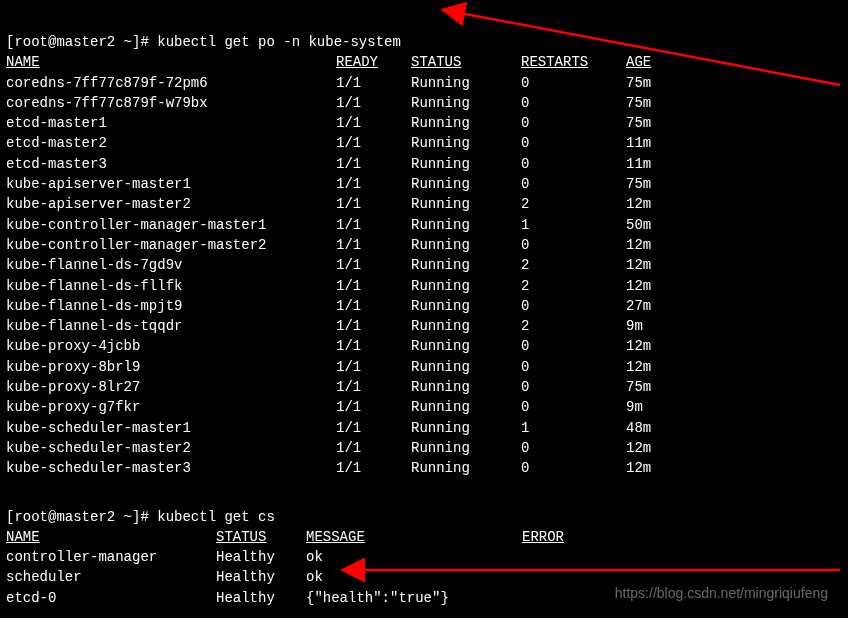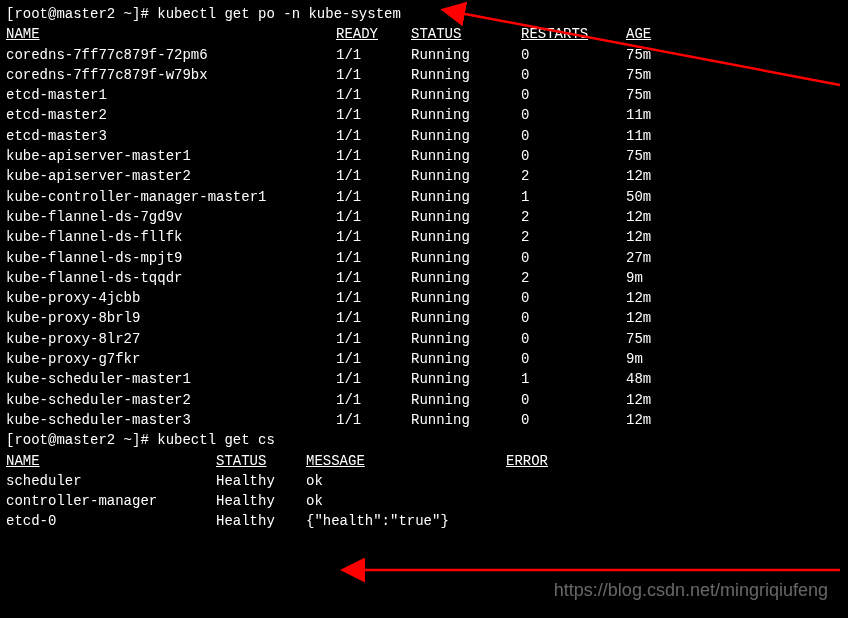--- a/index.html
+++ b/index.html
@@ -14,20 +14,21 @@
       font-size: 14px;
       line-height: 1.45;
       width: 848px;
       height: 618px;
       overflow: hidden;
       position: relative;
       padding: 4px 6px;
     }
     .prompt {
       color: #fff;
+      margin-top: 28px;
     }
     .table1 {
       display: table;
       width: 100%;
     }
     .row {
       display: table-row;
     }
     .cell {
       display: table-cell;
@@ -41,33 +42,33 @@
     .col-ready { width: 75px; }
     .col-status { width: 110px; }
     .col-restarts { width: 105px; }
     .col-age { }
     
     .table2 {
       display: table;
     }
     .col2-name { width: 210px; }
     .col2-status { width: 90px; }
-    .col2-message { width: 200px; }
+    .col2-message { width: 216px; }
     .col2-error { }
     
     .arrow-svg {
       position: absolute;
       pointer-events: none;
     }
     .watermark {
       position: absolute;
       bottom: 15px;
       right: 20px;
       color: rgba(255,255,255,0.4);
-      font-size: 18px;
+      font-size: 14px;
       font-family: Arial, sans-serif;
       margin-left: 28px;
     }
   </style>
 </head>
 <body>
 
 <div class="prompt">
   <span>[root@master2 ~]#</span>
   <span> </span>
@@ -133,20 +134,27 @@
       <span class="cell col-age">12m</span>
     </div>
     <div class="row">
       <span class="cell col-name">kube-controller-manager-master1</span>
       <span class="cell col-ready">1/1</span>
       <span class="cell col-status">Running</span>
       <span class="cell col-restarts">1</span>
       <span class="cell col-age">50m</span>
     </div>
     <div class="row">
+      <span class="cell col-name">kube-controller-manager-master2</span>
+      <span class="cell col-ready">1/1</span>
+      <span class="cell col-status">Running</span>
+      <span class="cell col-restarts">0</span>
+      <span class="cell col-age">12m</span>
+    </div>
+    <div class="row">
       <span class="cell col-name">kube-flannel-ds-7gd9v</span>
       <span class="cell col-ready">1/1</span>
       <span class="cell col-status">Running</span>
       <span class="cell col-restarts">2</span>
       <span class="cell col-age">12m</span>
     </div>
     <div class="row">
       <span class="cell col-name">kube-flannel-ds-fllfk</span>
       <span class="cell col-ready">1/1</span>
       <span class="cell col-status">Running</span>
@@ -226,27 +234,27 @@
 
 <div class="table2">
   <div class="row header">
     <span class="cell col2-name">NAME</span>
     <span class="cell col2-status">STATUS</span>
     <span class="cell col2-message">MESSAGE</span>
     <span class="cell col2-error">ERROR</span>
   </div>
 
 <div class="row">
-      <span class="cell col2-name">scheduler</span>
+      <span class="cell col2-name">controller-manager</span>
       <span class="cell col2-status">Healthy</span>
       <span class="cell col2-message">ok</span>
       <span class="cell col2-error"></span>
     </div>
     <div class="row">
-      <span class="cell col2-name">controller-manager</span>
+      <span class="cell col2-name">scheduler</span>
       <span class="cell col2-status">Healthy</span>
       <span class="cell col2-message">ok</span>
       <span class="cell col2-error"></span>
     </div>
     <div class="row">
       <span class="cell col2-name">etcd-0</span>
       <span class="cell col2-status">Healthy</span>
       <span class="cell col2-message">{"health":"true"}</span>
       <span class="cell col2-error"></span>
     </div>

